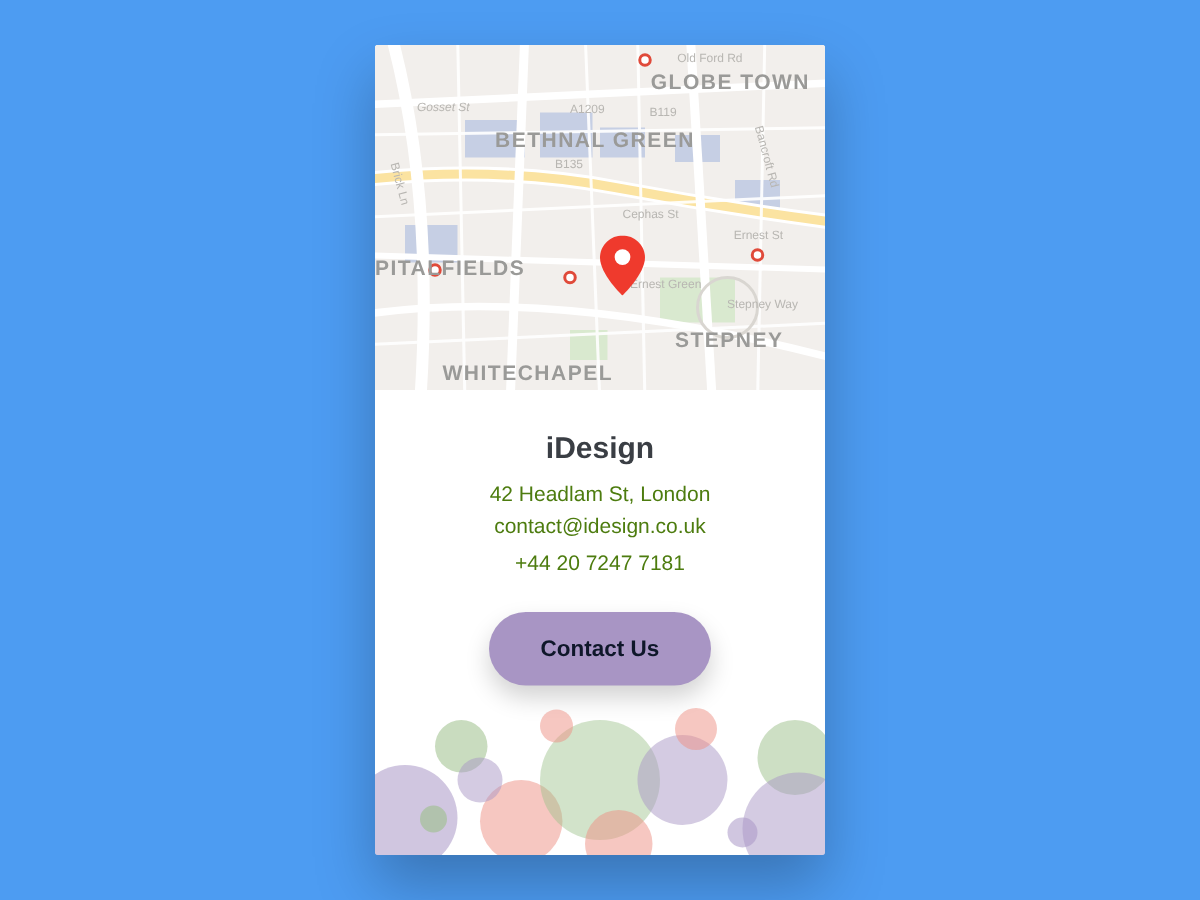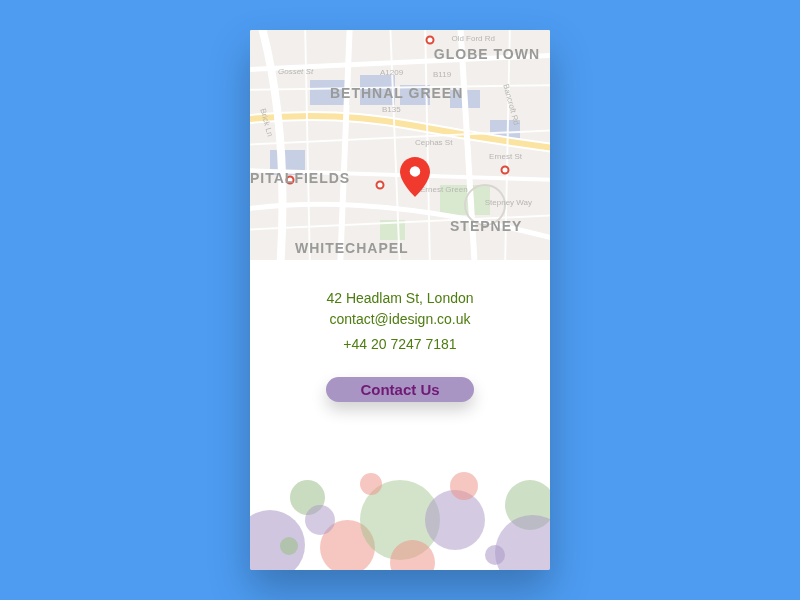--- a/index.html
+++ b/index.html
@@ -68,23 +68,23 @@
   }
   .addr, .email, .phone {
     font-size: 14px;
     color: #4d7c0f;
     line-height: 1.5;
   }
   .phone { margin-top: 4px; }
   .cta {
     display: inline-block;
     margin-top: 22px;
-    padding: 4px 34px;
+    padding: 16px 34px;
     background: #a895c4;
-    color: #701a75;
+    color: #0f172a;
     font-size: 15px;
     font-weight: 700;
     border: none;
     border-radius: 999px;
     box-shadow: 0 8px 16px rgba(0,0,0,0.18);
     cursor: pointer;
   }
 
   
   .bokeh {
@@ -150,35 +150,36 @@
     <span class="map-label" style="left:0px; top:140px;">PITALFIELDS</span>
     <span class="map-label" style="left:45px; top:210px;">WHITECHAPEL</span>
     <span class="map-label" style="left:200px; top:188px;">STEPNEY</span>
 
     <span class="road-label" style="right:55px; top:4px;">Old Ford Rd</span>
     <span class="road-label" style="left:28px; top:37px;font-style:italic;">Gosset St</span>
     <span class="road-label" style="left:165px; top:108px;">Cephas St</span>
     <span class="road-label" style="right:28px; top:122px;">Ernest St</span>
     <span class="road-label" style="left:130px; top:38px;">A1209</span>
     <span class="road-label" style="left:183px; top:40px;">B119</span>
-    <span class="road-label" style="left:132px; top:75px;">B135</span>
+    <span class="road-label" style="left:120px; top:75px;">B135</span>
     <span class="road-label" style="left:2px; top:88px; transform:rotate(75deg);">Brick Ln</span>
     <span class="road-label" style="right:18px; top:168px;">Stepney Way</span>
     <span class="road-label" style="right:18px; top:70px; transform:rotate(75deg);">Bancroft Rd</span>
     <span class="road-label" style="left:170px; top:155px;">Ernest Green</span>
 
     <span class="map-pin">
       <svg width="30" height="40" viewBox="0 0 24 32">
         <path d="M12 0C5.4 0 0 5.3 0 11.8 0 20.6 12 32 12 32s12-11.4 12-20.2C24 5.3 18.6 0 12 0z" fill="#ef3a2d"></path>
         <circle cx="12" cy="11.5" r="4.2" fill="#ffffff"></circle>
       </svg>
     </span>
   </div>
 
   <div class="info">
+    <div class="company">iDesign</div>
     <div class="addr">42 Headlam St, London</div>
     <div class="email">contact@idesign.co.uk</div>
     <div class="phone">+44 20 7247 7181</div>
     <button class="cta">Contact Us</button>
 
     
     <div class="bokeh">
       <div style="width:70px;height:70px;background:#aa97c6;opacity:.55;left:-15px;bottom:-10px;"></div>
       <div style="width:35px;height:35px;background:#9cc08a;opacity:.55;left:40px;bottom:55px;"></div>
       <div style="width:55px;height:55px;background:#ee8f84;opacity:.5;left:70px;bottom:-5px;"></div>

